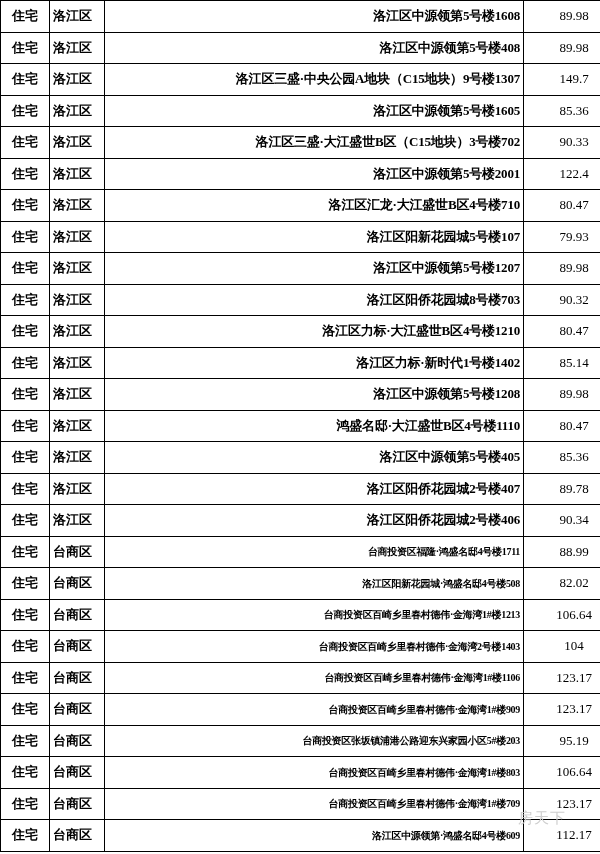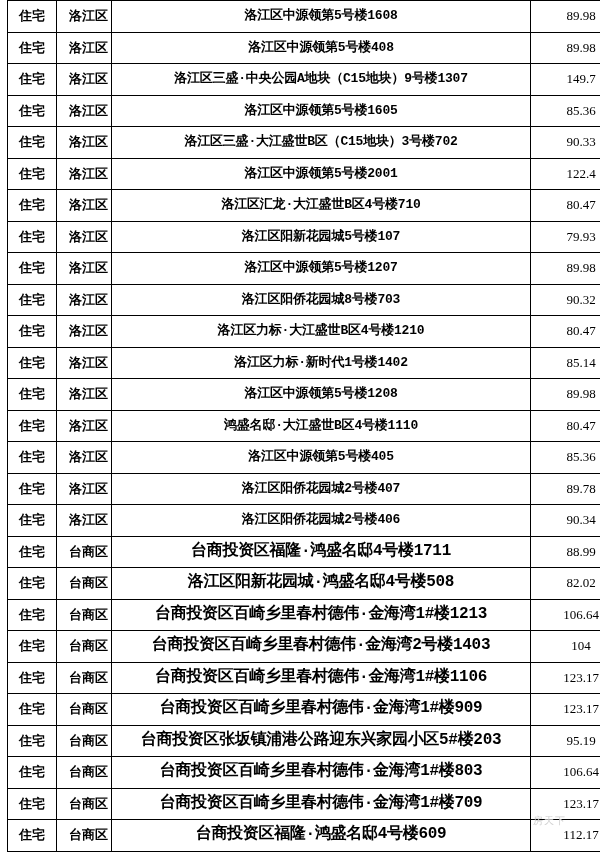--- a/index.html
+++ b/index.html
@@ -12,21 +12,20 @@
     height: 854px;
     font-family: "Liberation Serif", "DejaVu Serif", serif;
     color: #000000;
     overflow: hidden;
   }
   #sheet {
     width: 600px;
     height: 854px;
     position: relative;
     box-sizing: border-box;
-    padding-left: 7px;
   }
   table.grid {
     border-collapse: collapse;
     width: 600px;
     table-layout: fixed;
   }
   table.grid td {
     border: 1px solid #000000;
     font-size: 13px;
     line-height: 1.1;
@@ -37,47 +36,46 @@
     overflow: hidden;
   }
   td.c-type {
     width: 42px;
     text-align: center;
     font-weight: bold;
     font-size: 13.5px;
   }
   td.c-district {
     width: 48px;
+    text-align: left;
+    font-weight: bold;
+    font-size: 13px;
+  }
+  td.c-name {
+    width: 412px;
     text-align: right;
     font-weight: bold;
     font-size: 13px;
-  }
-  td.c-name {
-    width: 412px;
-    text-align: center;
-    font-weight: bold;
-    font-size: 13px;
     letter-spacing: -0.2px;
-    font-family: Liberation Mono, monospace;
   }
   td.c-area {
     width: 94px;
     text-align: center;
     font-size: 13px;
   }
   
   tr.longname td.c-name {
-    font-size: 16px;
+    font-size: 10px;
     letter-spacing: -0.3px;
   }
   .watermark {
     position: absolute;
     right: 34px;
     bottom: 26px;
-    font-size: 10px;
+    font-size: 15px;
     color: #cfcfcf;
     letter-spacing: 1px;
     pointer-events: none;
     font-family: Liberation Mono, monospace;
     margin-left: 12px;
   }
 </style>
 </head>
 <body>
 
@@ -236,19 +234,19 @@
       </tr>
       <tr class="longname">
         <td class="c-type">住宅</td>
         <td class="c-district">台商区</td>
         <td class="c-name">台商投资区百崎乡里春村德伟·金海湾1#楼709</td>
         <td class="c-area">123.17</td>
       </tr>
       <tr class="longname">
         <td class="c-type">住宅</td>
         <td class="c-district">台商区</td>
-        <td class="c-name">台商投资区福隆·鸿盛名邸4号楼609</td>
+        <td class="c-name">洛江区中源领第·鸿盛名邸4号楼609</td>
         <td class="c-area">112.17</td>
       </tr>
     </tbody>
   </table>
   <div class="watermark">房天下</div>
 </div>
 
 </body></html>

